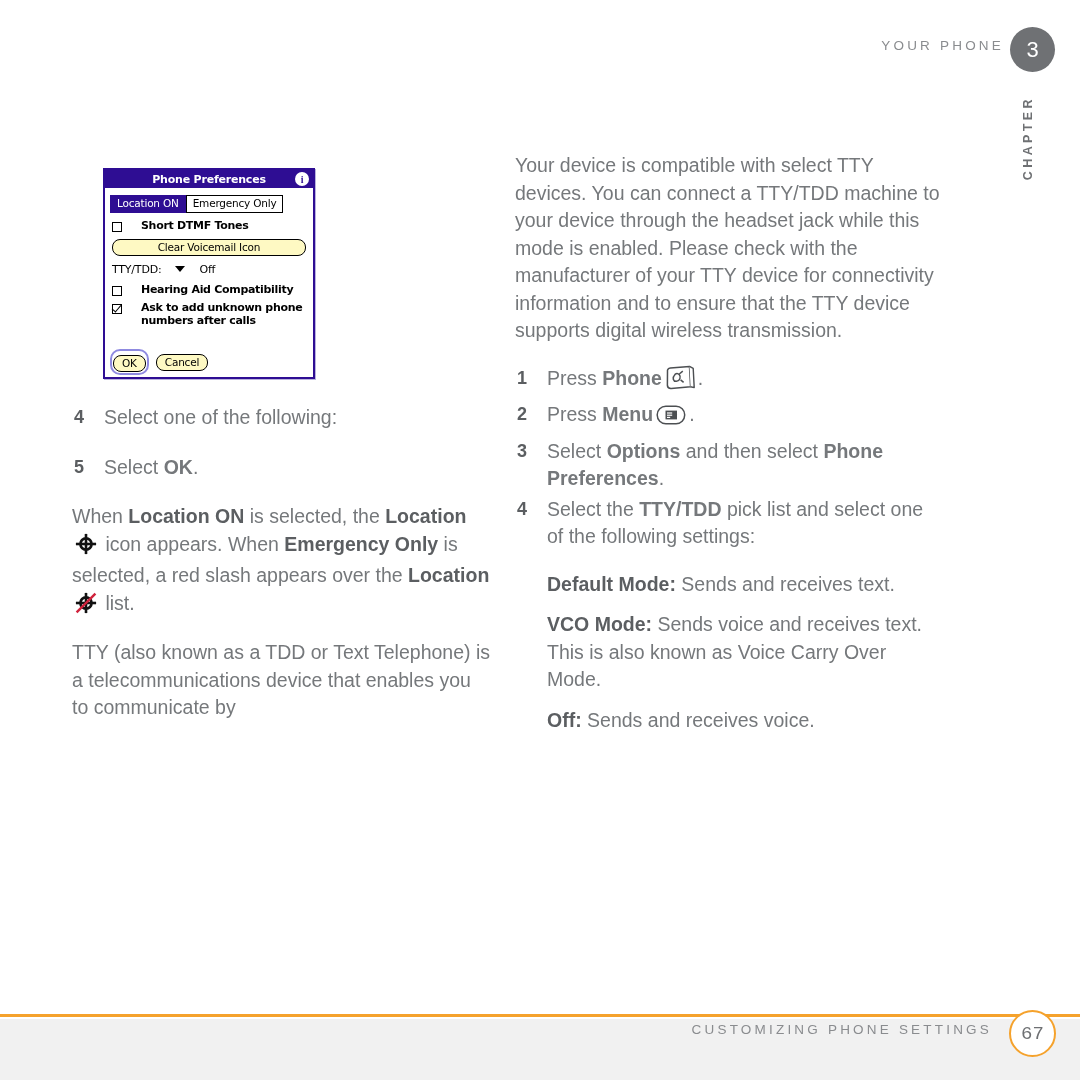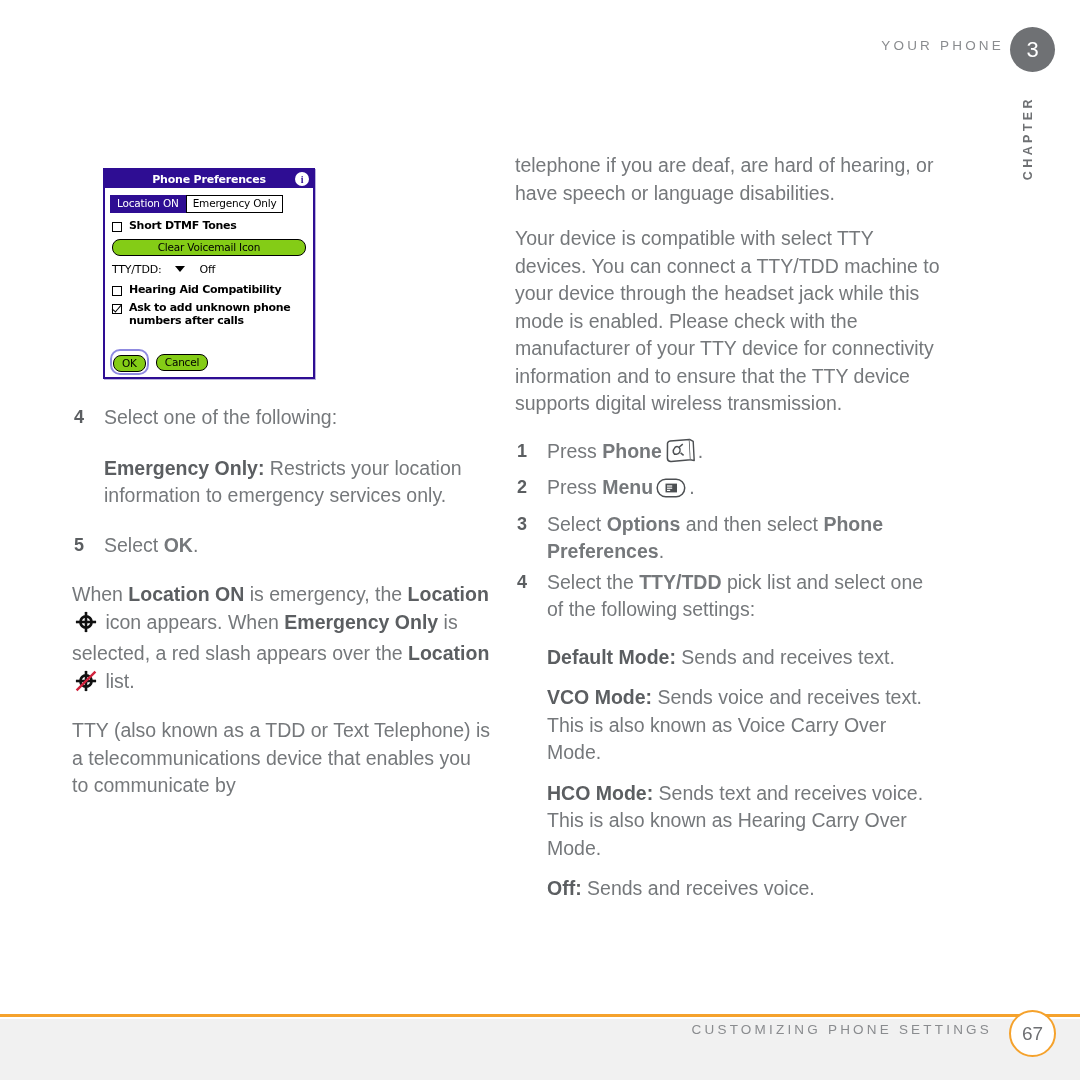--- a/index.html
+++ b/index.html
@@ -65,35 +65,35 @@
   }
   .palm-body{ padding:6px 5px 0 5px; }
   .seg-row{ display:flex; margin:1px 0 7px 0; }
   .seg{
     border:1px solid #000; box-sizing:border-box;
     font-size:10.5px; padding:1px 6px 2px 6px;
     font-weight:400; letter-spacing:-0.2px;
     line-height:13px; background:#ffffff; color:#000;
   }
   .seg.on{ background:#2e0d93; color:#ffffff; border-color:#2e0d93;}
-  .chk-row{ display:flex; align-items:flex-start; gap:7px; margin:4px 0 6px 2px;}
+  .chk-row{ display:flex; align-items:flex-start; gap:19px; margin:4px 0 6px 2px;}
   .chk-box{
     width:10px;height:10px;border:1.4px solid #000;
     box-sizing:border-box; flex:0 0 auto; margin-top:2px;
     position:relative; background:#fff;
   }
   .chk-box.checked::after{
     content:""; position:absolute; left:1px; top:-2px;
     width:4px;height:8px;border:solid #000;border-width:0 1.6px 1.6px 0;
     transform:rotate(40deg);
   }
   .chk-label{ font-size:11px; font-weight:700; color:#000; line-height:12.5px; letter-spacing:-0.3px;}
   .palm-btn{
     border:1.3px solid #000; border-radius:8px;
-    font-size:10.5px; color:#000; background:#84cc16;
+    font-size:10.5px; color:#000; background:#fef9c3;
     text-align:center; padding:1px 8px 2px 8px;
     letter-spacing:-0.2px; display:inline-block;
   }
   .palm-wide-btn{ display:block; margin:0 2px 7px 2px; }
   .picklist-row{
     display:flex; align-items:center; gap:14px;
     font-size:11px; color:#000; margin:0 0 8px 2px; letter-spacing:-0.2px;
   }
   .tri-down{
     width:0;height:0;border-left:5px solid transparent;border-right:5px solid transparent;
@@ -152,20 +152,21 @@
     font-size:13.5px; letter-spacing:3.2px; color:#8a8c8f;
     white-space:nowrap;
   }
   .page-badge{
     position:absolute; top:1010px; left:1009px;
     width:43px;height:43px;border-radius:50%;
     background:#ffffff; border:2.5px solid #f5a22c;
     color:#6e7073;
     display:flex;align-items:center;justify-content:center;
     font-size:19px;
+    font-family:Liberation Mono, monospace;
   }
 </style>
 </head>
 <body>
 
 <div class="header-running">YOUR PHONE</div>
 <div class="chapter-badge">3</div>
 <div class="chapter-vertical">CHAPTER</div>
 
 <div class="palm-dialog">
@@ -216,49 +217,45 @@
 </div>
 
 <div class="col col-left" style="top:404px;">
 
   <div class="step">
     <span class="step-num">4</span>
     <span>Select one of the following:</span>
   </div>
 
 
-  <div class="sub" style="margin-top:23px;">
-    <b>Emergency Only:</b><span> Restricts your location information to emergency services only.</span>
-  </div>
 
   <div class="step" style="margin-top:22px;">
     <span class="step-num">5</span>
     <span>Select </span><b>OK</b><span>.</span>
   </div>
 
   <p class="p" style="margin-top:22px;">
-    <span>When </span><b>Location ON</b><span> is emergency, the </span><b>Location</b><span class="loc-icon"><svg width="22" height="22" viewBox="0 0 22 22">
+    <span>When </span><b>Location ON</b><span> is selected, the </span><b>Location</b><span class="loc-icon"><svg width="22" height="22" viewBox="0 0 22 22">
           <circle cx="11" cy="11" r="5.6" fill="none" stroke="#111" stroke-width="2.6"></circle>
           <line x1="11" y1="0.9" x2="11" y2="21.1" stroke="#111" stroke-width="2.6"></line>
           <line x1="0.9" y1="11" x2="21.1" y2="11" stroke="#111" stroke-width="2.6"></line>
         </svg></span><span> icon appears. When </span><b>Emergency Only</b><span> is selected, a red slash appears over the </span><b>Location</b><span class="loc-icon"><svg width="22" height="22" viewBox="0 0 22 22">
           <circle cx="11" cy="11" r="5.6" fill="none" stroke="#111" stroke-width="2.6"></circle>
           <line x1="11" y1="0.9" x2="11" y2="21.1" stroke="#111" stroke-width="2.6"></line>
           <line x1="0.9" y1="11" x2="21.1" y2="11" stroke="#111" stroke-width="2.6"></line>
           <line x1="1.6" y1="20.4" x2="20.4" y2="1.6" stroke="#d0223c" stroke-width="2.4"></line>
         </svg></span><span> list.</span>
   </p>
 
 
   <p class="p">TTY (also known as a TDD or Text Telephone) is a telecommunications device that enables you to communicate by</p>
 </div>
 
 <div class="col col-right" style="top:152px;">
 
-  <p class="p">telephone if you are deaf, are hard of hearing, or have speech or language disabilities.</p>
   <p class="p" style="margin-bottom:20px;">Your device is compatible with select TTY devices. You can connect a TTY/TDD machine to your device through the headset jack while this mode is enabled. Please check with the manufacturer of your TTY device for connectivity information and to ensure that the TTY device supports digital wireless transmission.</p>
 
   <div class="step">
     <span class="step-num">1</span>
     <span>Press </span><b>Phone</b><span class="key-icon"><svg width="32" height="26" viewBox="0 0 32 26">
           <path d="M3.5 6.5 Q3 3.6 6.4 3.1 L25.5 1.4 L26.6 21.8 L7.2 23.4 Q3.6 23.6 3.4 20.4 Z" fill="#fff" stroke="#4c4f52" stroke-width="1.5" stroke-linejoin="round"></path>
           <path d="M25.5 1.4 L29.2 3.4 L30.2 22.6 L26.6 21.8" fill="#fff" stroke="#4c4f52" stroke-width="1.4" stroke-linejoin="round"></path>
           <path d="M11.2 9.2 q2.2-1.7 4.2 0.6 q1.4 1.7 0.5 3.9 q-1 2.4 -3.4 2.6 q-2.6 0.2 -3.2-2.1 q-0.6-2.3 1.9-5 z" fill="none" stroke="#4c4f52" stroke-width="1.5"></path>
           <line x1="15.3" y1="9.0" x2="18.8" y2="6.2" stroke="#4c4f52" stroke-width="1.5"></line>
           <line x1="16.6" y1="14.9" x2="19.6" y2="17.4" stroke="#4c4f52" stroke-width="1.5"></line>
@@ -288,23 +285,20 @@
   </div>
 
   <div class="sub" style="margin-top:20px;">
     <b>Default Mode:</b><span> Sends and receives text.</span>
   </div>
 
   <div class="sub" style="margin-top:13px;">
     <b>VCO Mode:</b><span> Sends voice and receives text. This is also known as Voice Carry Over Mode.</span>
   </div>
 
-  <div class="sub" style="margin-top:13px;">
-    <b>HCO Mode:</b><span> Sends text and receives voice. This is also known as Hearing Carry Over Mode.</span>
-  </div>
 
   <div class="sub" style="margin-top:13px;">
     <b>Off:</b><span> Sends and receives voice.</span>
   </div>
 </div>
 
 <div class="footer-rule"></div>
 <div class="footer-band"></div>
 <div class="footer-text">CUSTOMIZING PHONE SETTINGS</div>
 <div class="page-badge">67</div>

